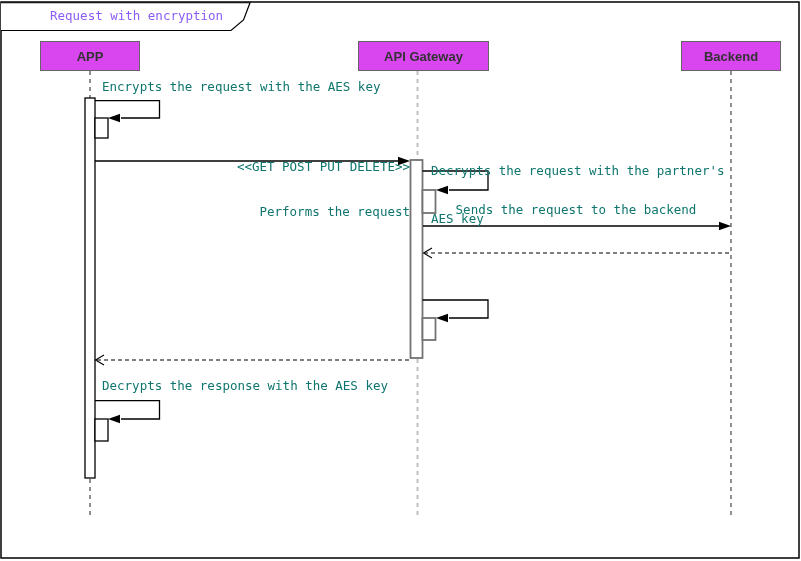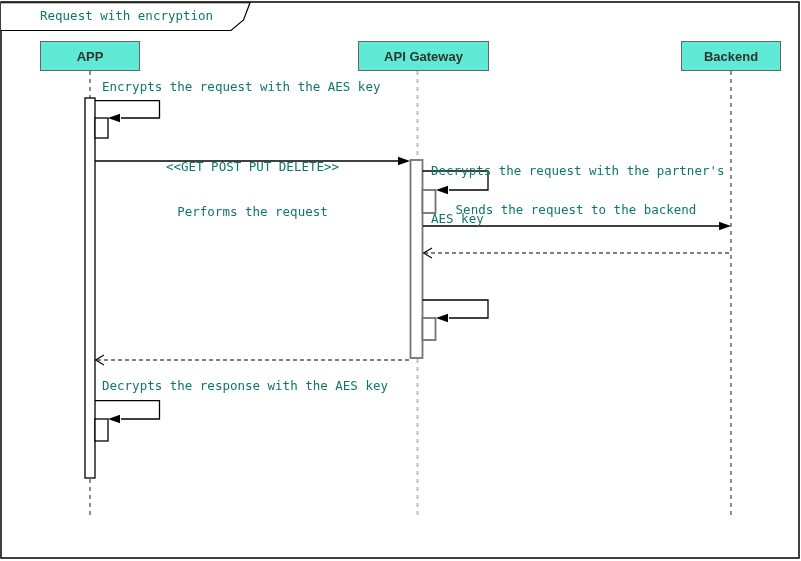--- a/index.html
+++ b/index.html
@@ -3,39 +3,39 @@
 <meta charset="utf-8">
 <style>
   html,body { margin:0; padding:0; background:#fff; }
   .canvas {
     position:relative; width:801px; height:561px; background:#ffffff;
     overflow:hidden;
     font-family:"DejaVu Sans Mono", monospace;
   }
   .canvas svg { position:absolute; left:0; top:0; }
   .frame-title {
-    position:absolute; left:40px; top:9px;
-    font:12.5px/14px "DejaVu Sans Mono", monospace; color:#0f766e;
+    position:absolute; left:50px; top:9px;
+    font:12.5px/14px "DejaVu Sans Mono", monospace; color:#8b5cf6;
     white-space:pre;
   }
   .participant {
     position:absolute; height:30px; box-sizing:border-box;
-    background:#5eead4; border:1px solid #666666;
+    background:#d946ef; border:1px solid #666666;
     display:flex; align-items:center; justify-content:center;
     font:bold 13px "Liberation Sans", sans-serif; color:#333333;
   }
   .p-app     { left:40px;  top:41px; width:100px; }
   .p-gateway { left:358px; top:41px; width:131px; }
   .p-backend { left:681px; top:41px; width:100px; }
   .msg {
     position:absolute; color:#0f766e; white-space:pre;
     font:12.5px/14px "DejaVu Sans Mono", monospace;
   }
   .msg.two { line-height:16px; }
-  .msg.center { text-align:center; line-height:15px; }
+  .msg.center { text-align:right; line-height:15px; }
   .msg span { display:block; }
   .m0 { left:102px; top:80px; }
   .m1 { left:95px;  top:129px; width:315px; }
   .m2 { left:431px; top:131px; }
   .m3 { left:436px; top:203px; width:280px; text-align:center; }
   .m5 { left:490px; top:281px; }
   .m7 { left:102px; top:379px; }
 </style>
 </head>
 <body>

